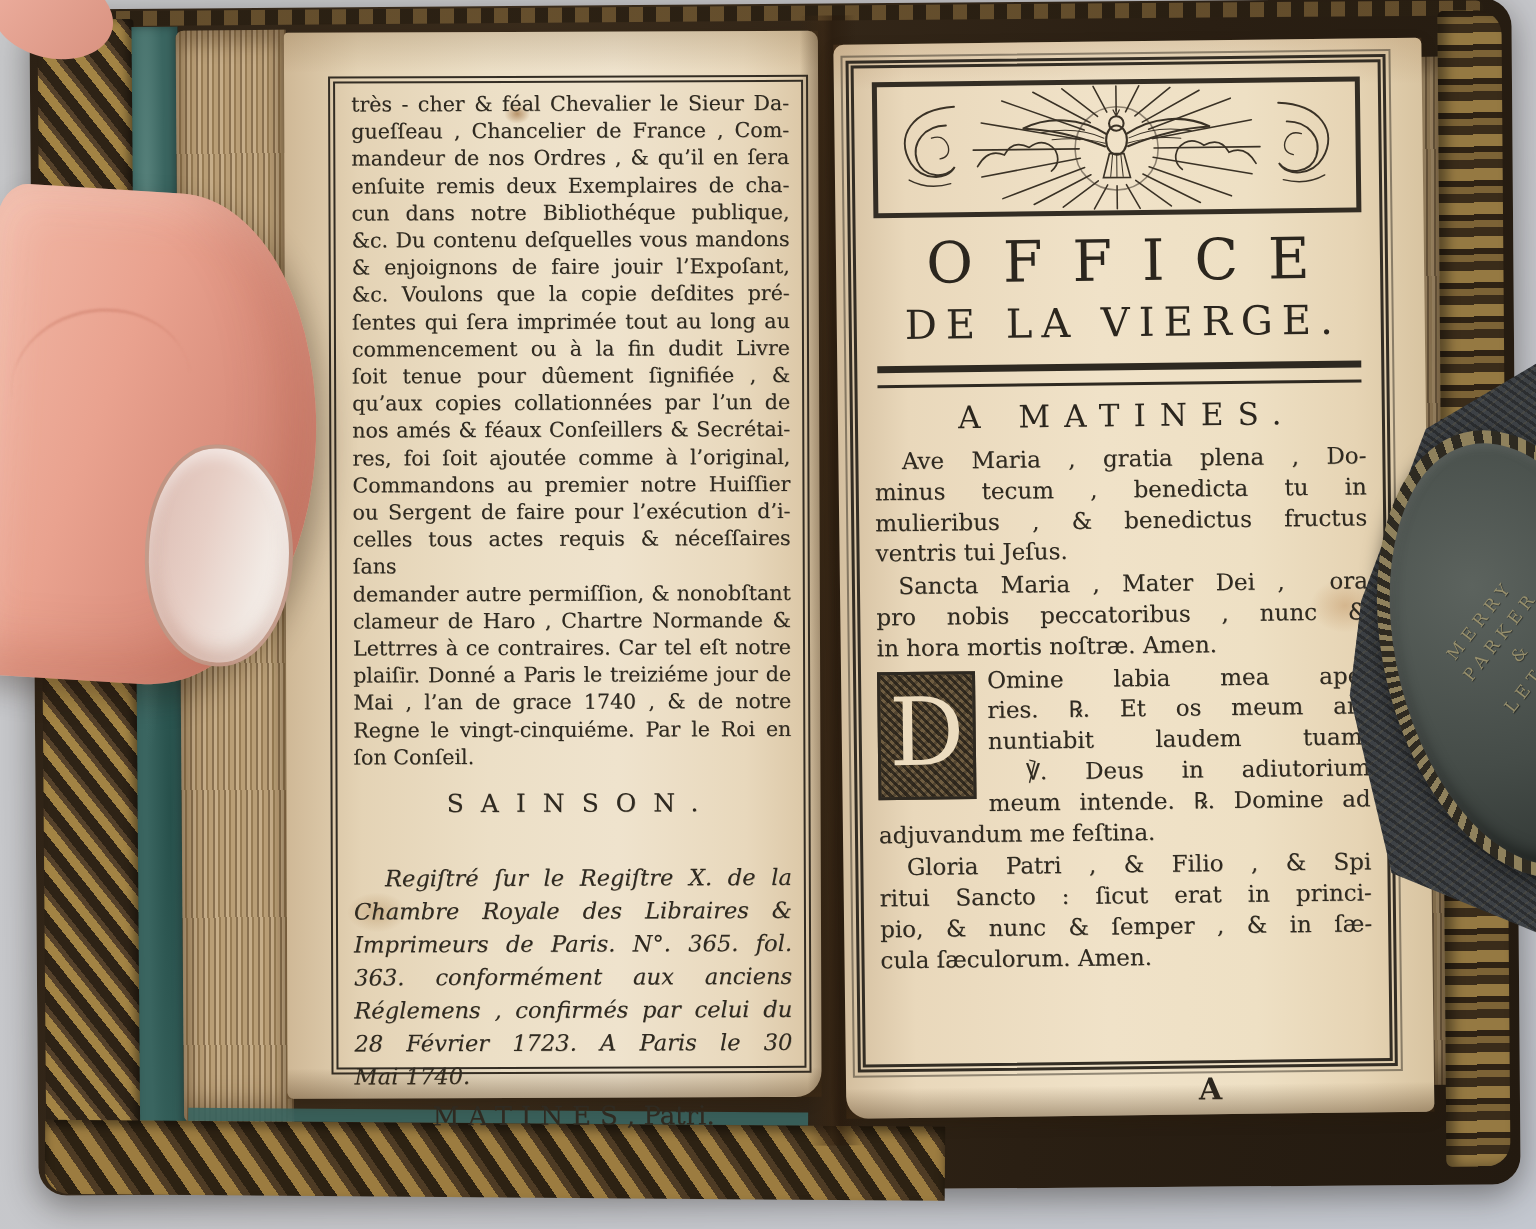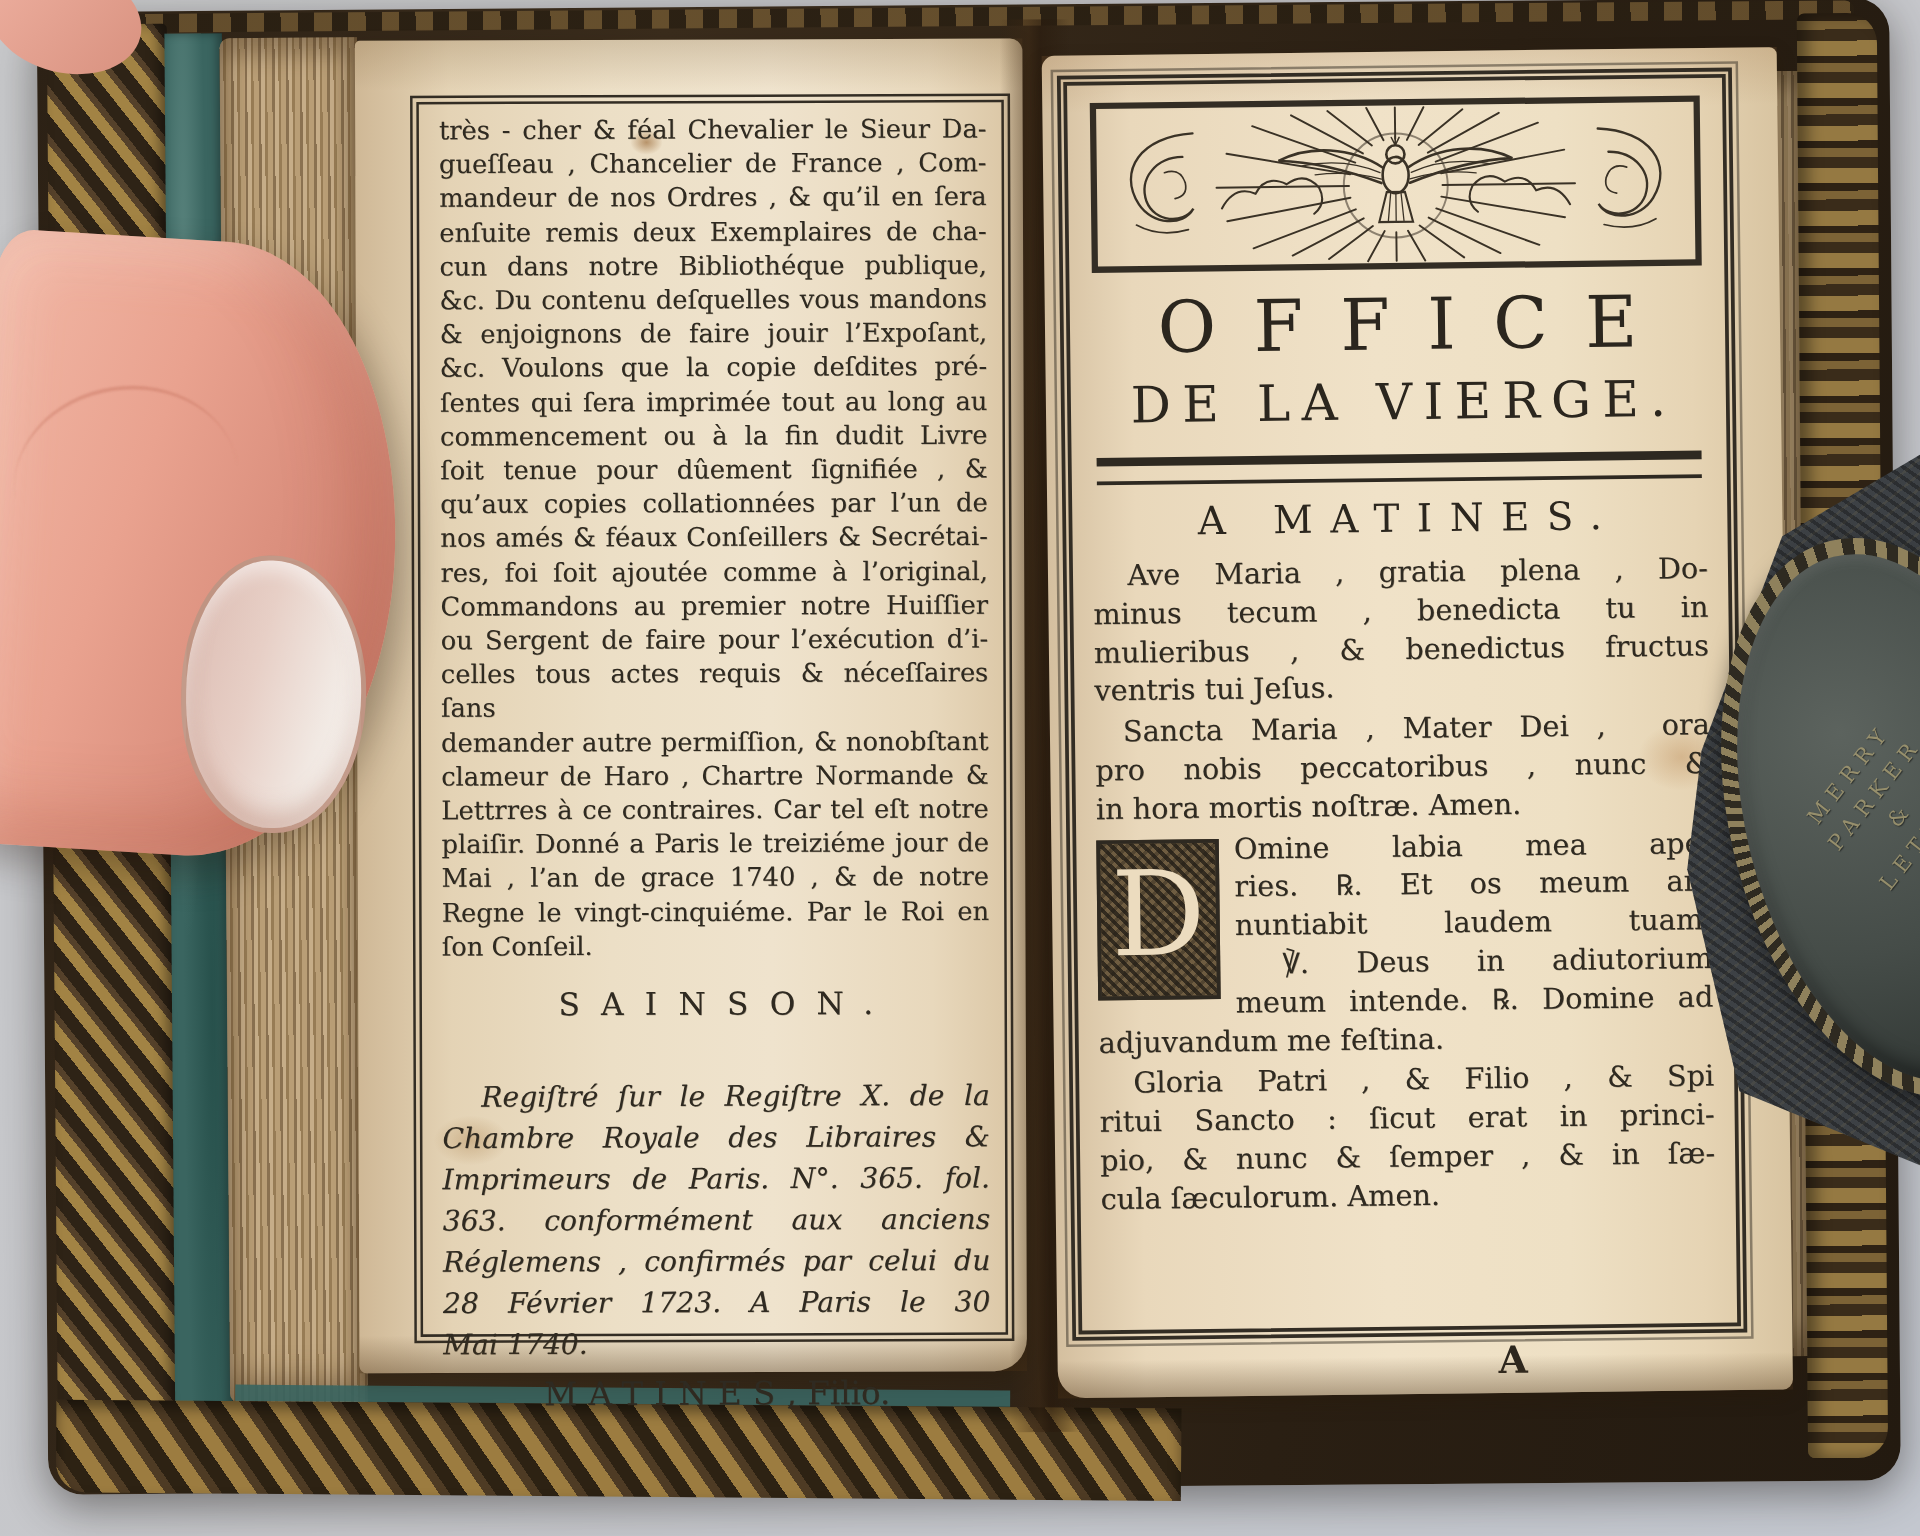--- a/index.html
+++ b/index.html
@@ -179,21 +179,21 @@
         <div class="registre para">
             <div class="tline">  Regiſtré ſur le Regiſtre X. de la</div>
             <div class="tline">Chambre Royale des Libraires &amp;</div>
             <div class="tline">Imprimeurs de Paris. N°. 365. fol.</div>
             <div class="tline">363. conformément aux anciens</div>
             <div class="tline">Réglemens , confirmés par celui du</div>
             <div class="tline">28 Février 1723. A Paris le 30</div>
             <div class="tline">Mai 1740.</div>
           </div>
         <div class="syndic">
-          <span class="sname">MATINES</span><span>, Filio.</span>
+          <span class="sname">MATINES</span><span>, Patri.</span>
         </div>
       </div>
     </div>
 
     <div id="gutter-shadow"></div>
 
     <div id="right-page" class="page">
       <div class="spot" style="left:470px;top:540px;width:70px;height:54px;background:radial-gradient(closest-side,rgba(170,110,50,.3),rgba(170,110,50,0));"></div>
       <div id="right-frame">
         <div id="headpiece">

